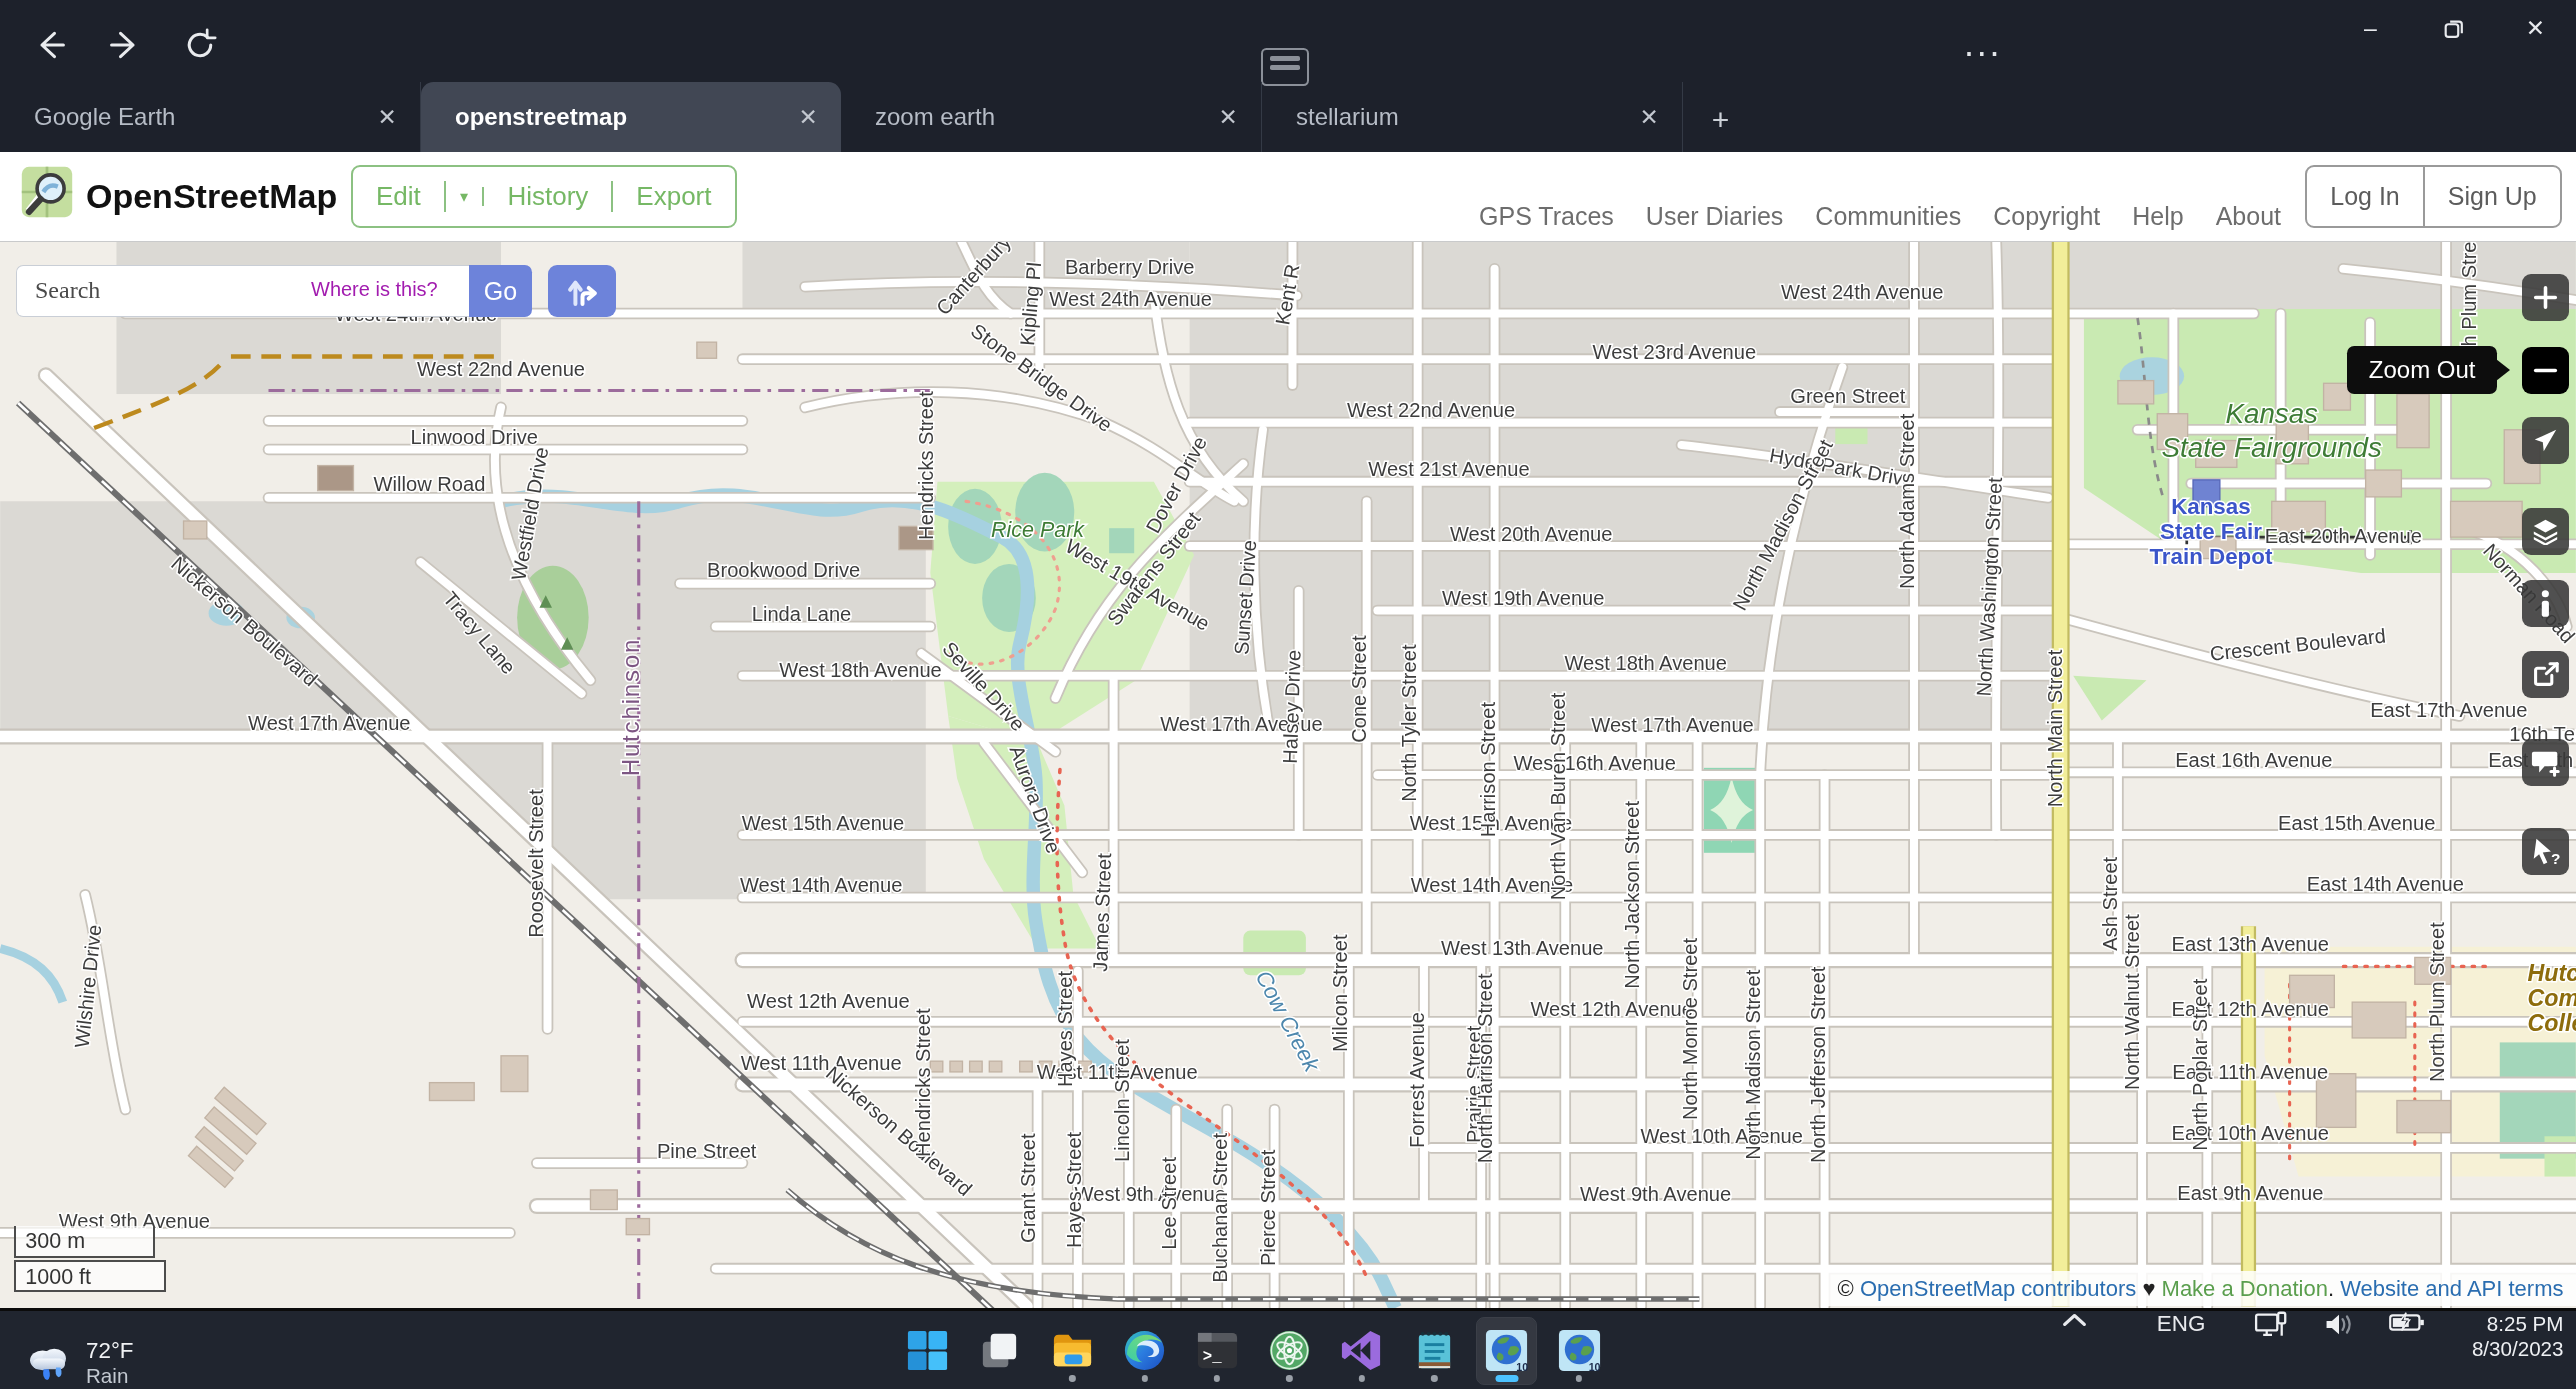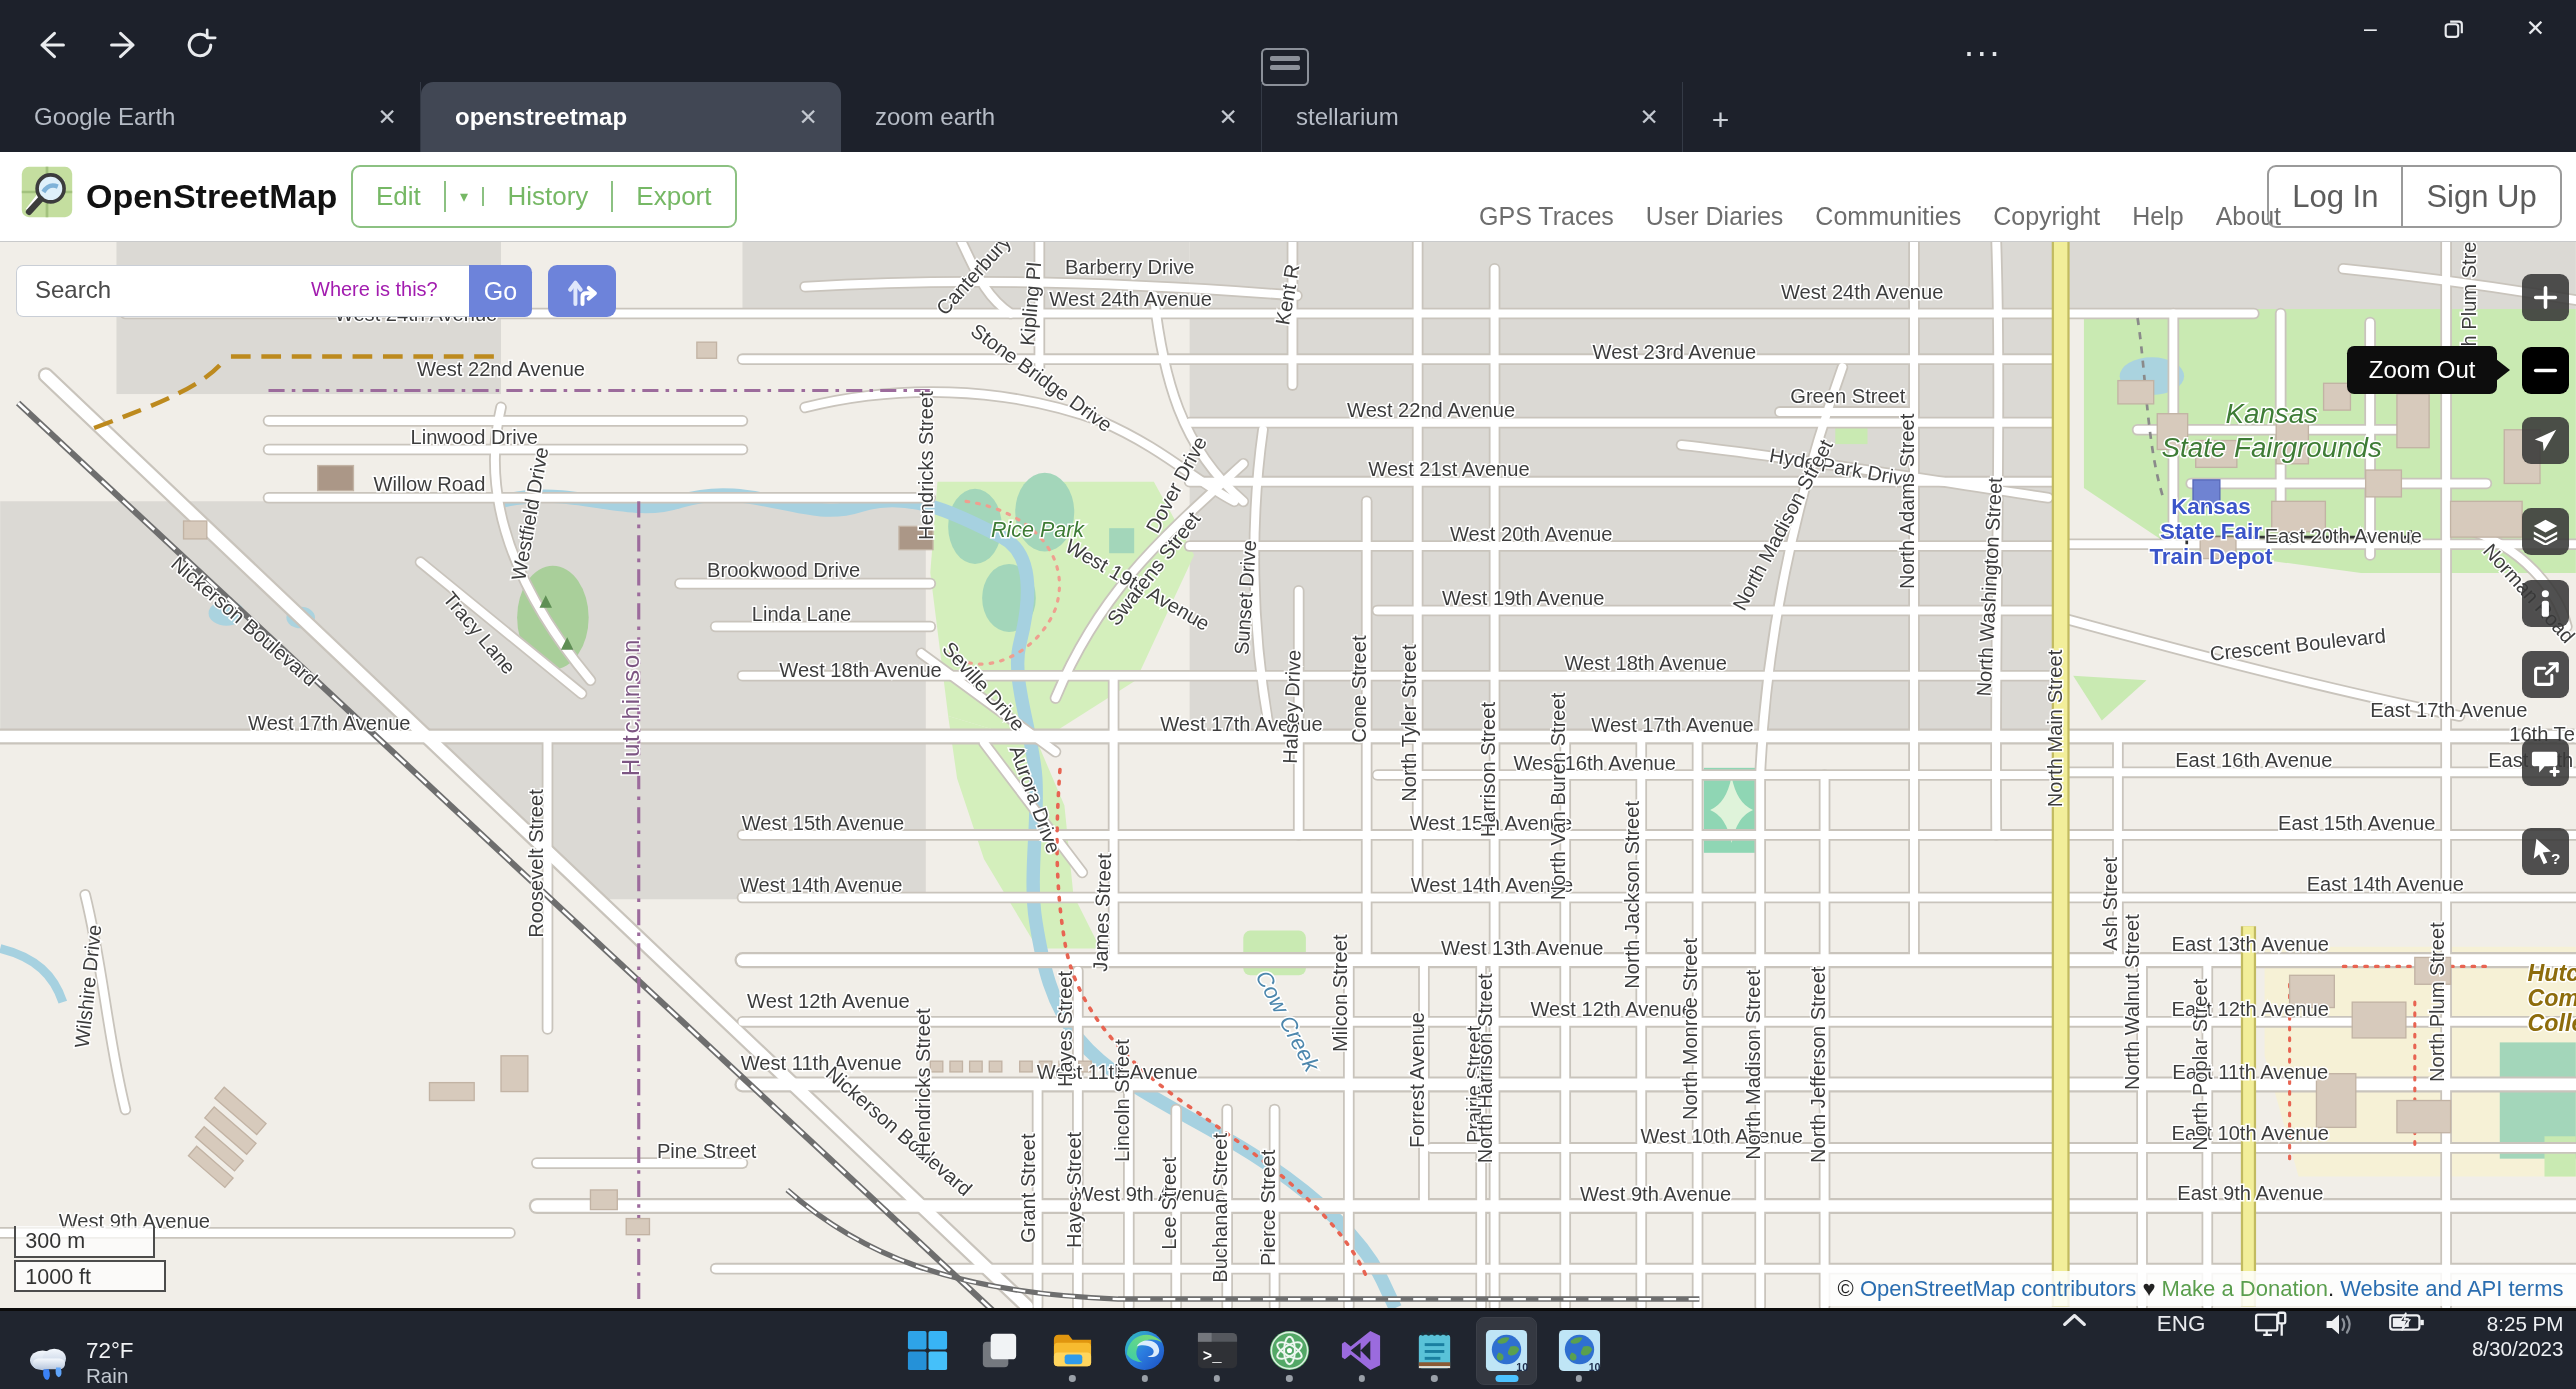--- a/index.html
+++ b/index.html
@@ -24,37 +24,37 @@
   #osmheader{position:absolute;top:152px;left:0;width:2576px;height:89px;background:#ffffff;box-shadow:0 0.9px 0 #ddd;z-index:5;}
   #osm-logo{position:absolute;left:19.7px;top:12.5px;width:54px;height:54px;}
   #osm-title{position:absolute;left:86px;top:0;height:89px;line-height:89px;font-size:34px;font-weight:bold;color:#111;}
   #edit-group{position:absolute;left:351px;top:12.5px;height:63px;display:flex;border:2.7px solid #8cc182;border-radius:9px;background:#fff;box-sizing:border-box;align-items:center;}
   #edit-group .cell{display:flex;align-items:center;justify-content:center;color:#76b865;font-size:26px;padding:0 23px;border-right:2.7px solid #8cc182;cursor:pointer;white-space:nowrap;}
   #edit-group .cell:last-child{border-right:none;}
   #edit-group .caret{padding:0 14.3px;font-size:16px;}
   #hdr-links{position:absolute;right:295px;top:0;height:89px;display:flex;align-items:center;gap:32px;}
   #hdr-links a{color:#6d6d6d;font-size:25px;text-decoration:none;white-space:nowrap;cursor:pointer;margin-top:39px;}
   #auth-group{position:absolute;right:14.3px;top:13.4px;height:63px;display:flex;border:2.7px solid #9a9a9a;border-radius:9px;box-sizing:border-box;}
-  #auth-group .cell{display:flex;align-items:center;justify-content:center;color:#5c5c5c;font-size:31px;padding:0 23px;cursor:pointer;white-space:nowrap;}
+  #auth-group .cell{display:flex;align-items:center;justify-content:center;color:#5c5c5c;font-size:25px;padding:0 23px;cursor:pointer;white-space:nowrap;}
   #auth-group .cell:first-child{border-right:2.7px solid #9a9a9a;}
   
   #map{position:absolute;top:242px;left:0;width:2576px;height:1066px;background:#f1eee8;overflow:hidden;}
   #mapsvg{position:absolute;top:0;left:0;}
   .lb{font-family:"Liberation Sans",sans-serif;font-size:22.5px;fill:#3d3d3d;stroke:#ffffff;stroke-width:3.4px;paint-order:stroke;text-anchor:middle;}
   .park{fill:#3e7c36;font-style:italic;font-size:24px;}
   .fair{fill:#3e7c36;font-style:italic;font-size:31px;}
   .water{fill:#4d87ad;font-style:italic;font-size:25px;}
   .poi{fill:#3b55c9;font-weight:bold;font-size:25px;}
   .college{fill:#8d6c0c;font-style:italic;font-weight:bold;font-size:26px;text-anchor:start;}
   .bnd{fill:#7d5683;font-size:27px;letter-spacing:2px;}
   .rcas{stroke:#c9c4bc;fill:none;stroke-linecap:round;}
   .rfill{stroke:#ffffff;fill:none;stroke-linecap:round;}
   
   #searchwrap{position:absolute;left:16px;top:23px;height:52px;display:flex;z-index:6;}
-  #search-input{width:453px;height:52px;box-sizing:border-box;border:1.8px solid #c9ced6;border-right:none;border-radius:7.2px 0 0 7.2px;font-size:24px;padding:0 161px 2px 18px;color:#333;background:#fff;outline:none;font-family:Liberation Sans, sans-serif;}
+  #search-input{width:453px;height:52px;box-sizing:border-box;border:1.8px solid #c9ced6;border-right:none;border-radius:7.2px 0 0 7.2px;font-size:24px;padding:0 161px 2px 18px;color:#333;background:#fff;outline:none;font-family:Liberation Serif, serif;}
   #search-input::placeholder{color:#4a4a4a;opacity:1;}
   #where-link{position:absolute;left:295px;top:13.4px;font-size:20px;color:#a21caf;cursor:pointer;white-space:nowrap;}
   #go-btn{width:63px;height:52px;background:#6d83da;color:#fff;font-size:25px;border:none;border-radius:0 7.2px 7.2px 0;cursor:pointer;font-family:"Liberation Sans",sans-serif;}
   #dir-btn{width:68px;height:52px;margin-left:16px;background:#6d83da;border:none;border-radius:9px;cursor:pointer;display:flex;align-items:center;justify-content:center;}
   
   .mbtn{position:absolute;left:2522px;width:47px;height:47px;background:rgba(56,56,56,0.88);border-radius:9px;display:flex;align-items:center;justify-content:center;cursor:pointer;z-index:6;}
   .mbtn svg{display:block;}
   #btn-zoomout{background:#000;}
   #tooltip{position:absolute;right:79px;top:104px;height:48px;background:#0d0d0d;color:#fff;font-size:24px;display:flex;align-items:center;padding:0 21.5px;border-radius:7.2px;z-index:7;}
   #tooltip:after{content:"";position:absolute;right:-13.4px;top:50%;transform:translateY(-50%);border-top:11.6px solid transparent;border-bottom:11.6px solid transparent;border-left:14.3px solid #0d0d0d;}

